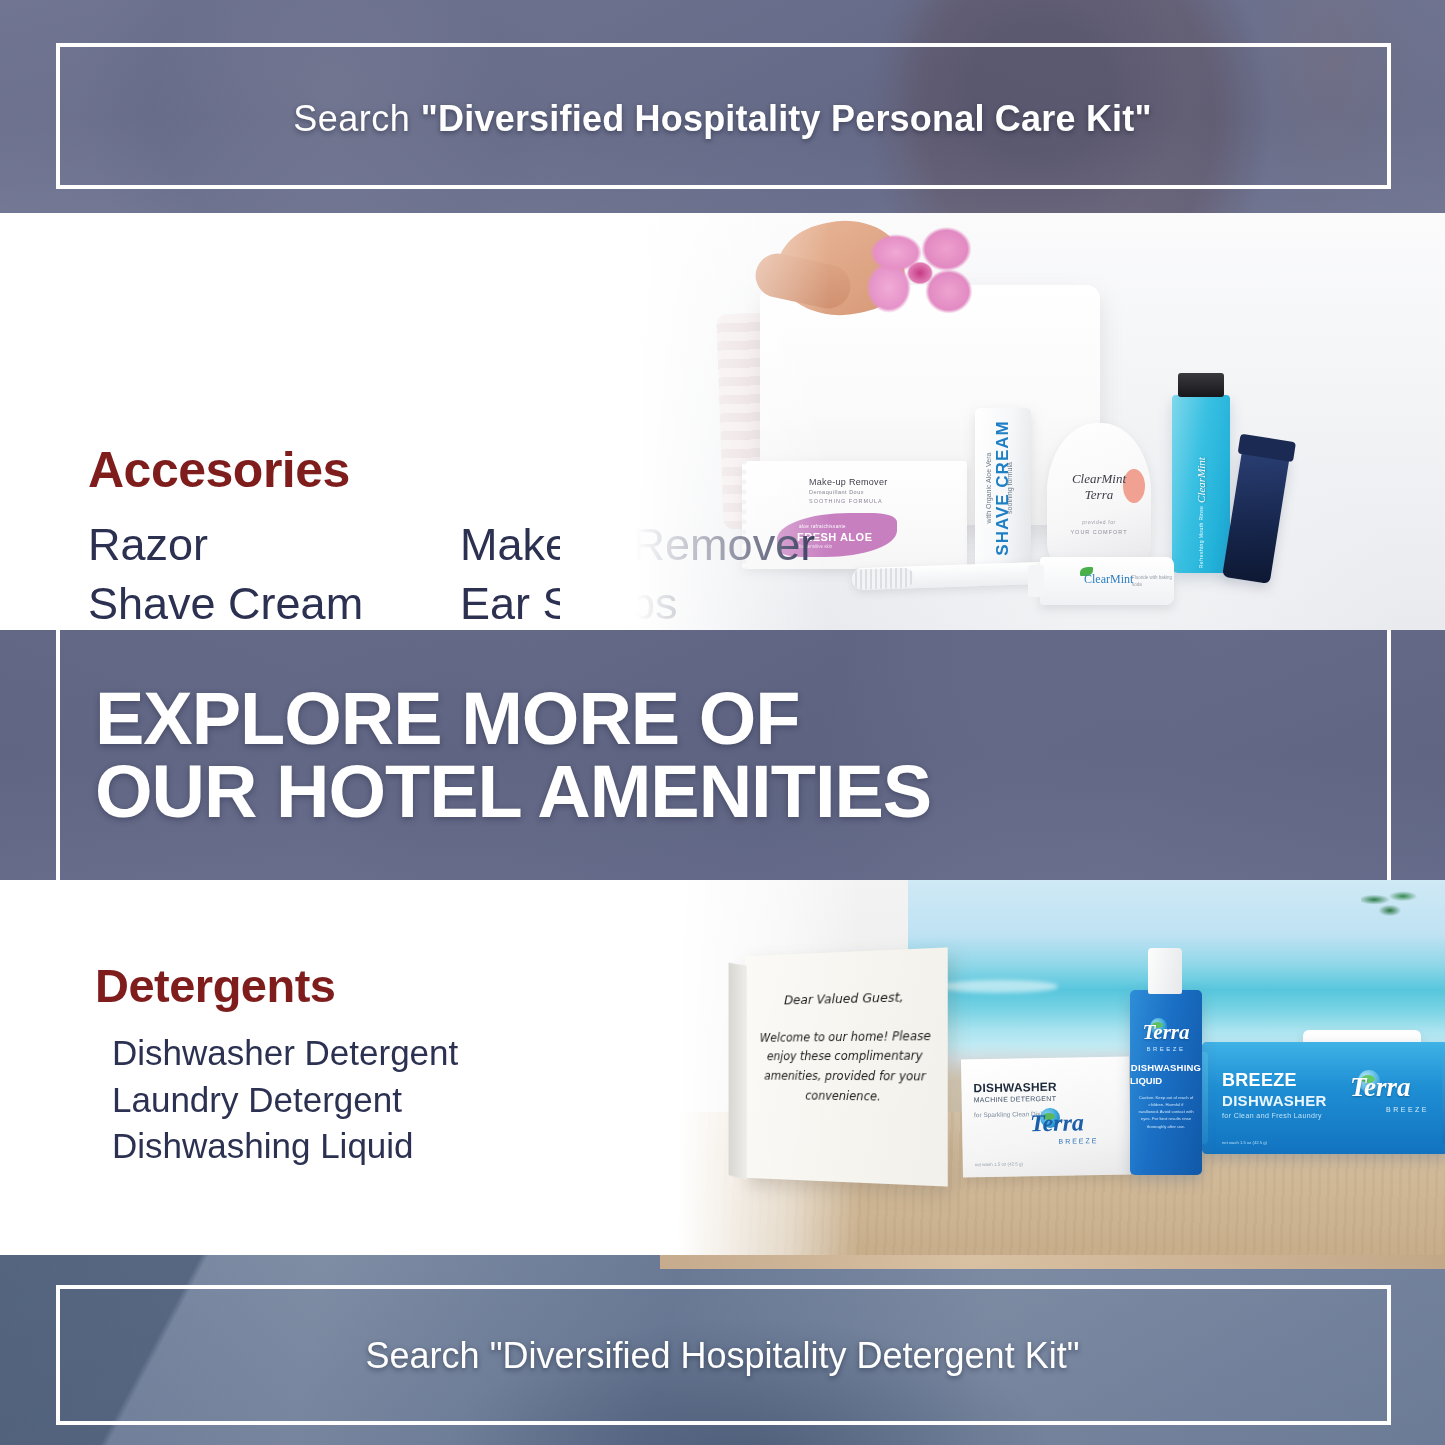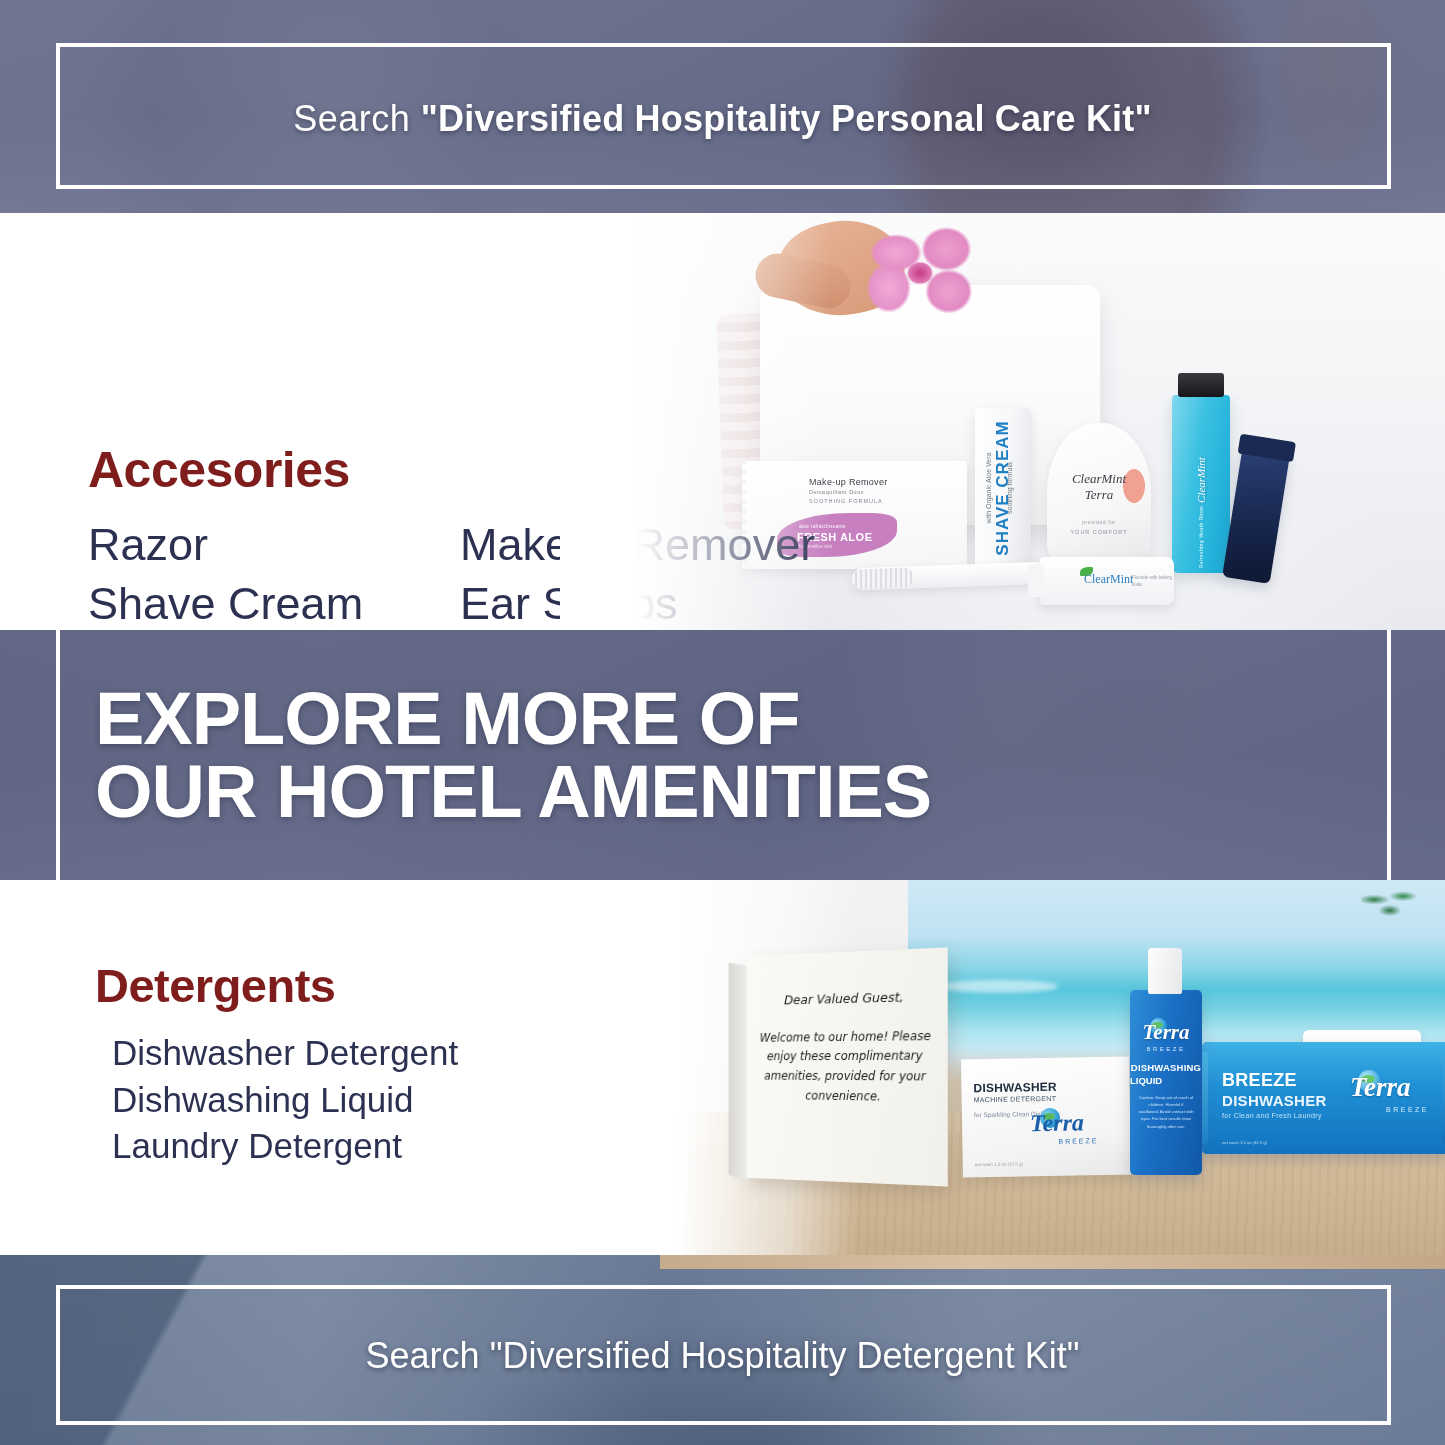--- a/index.html
+++ b/index.html
@@ -497,22 +497,22 @@
         <div class="logo">Terra</div>
         <div class="logo-sub">BREEZE</div>
         <div class="fine">net wash 1.5 oz (42.5 g)</div>
       </div>
     </div>
 
     <div class="sec-heading">Detergents</div>
 
     <div class="list" id="det-col">
       <div class="row">Dishwasher Detergent</div>
+      <div class="row">Laundry Detergent</div>
       <div class="row">Dishwashing Liquid</div>
-      <div class="row">Laundry Detergent</div>
     </div>
   </div>
 
   <div class="banner" id="banner-bot">
     <div class="photo"></div>
     <div class="tint"></div>
     <div class="wood"></div>
     <div class="frame"></div>
     <div class="txtwrap">
       <span class="light">Search </span><span class="bold">"Diversified Hospitality Detergent Kit"</span>

